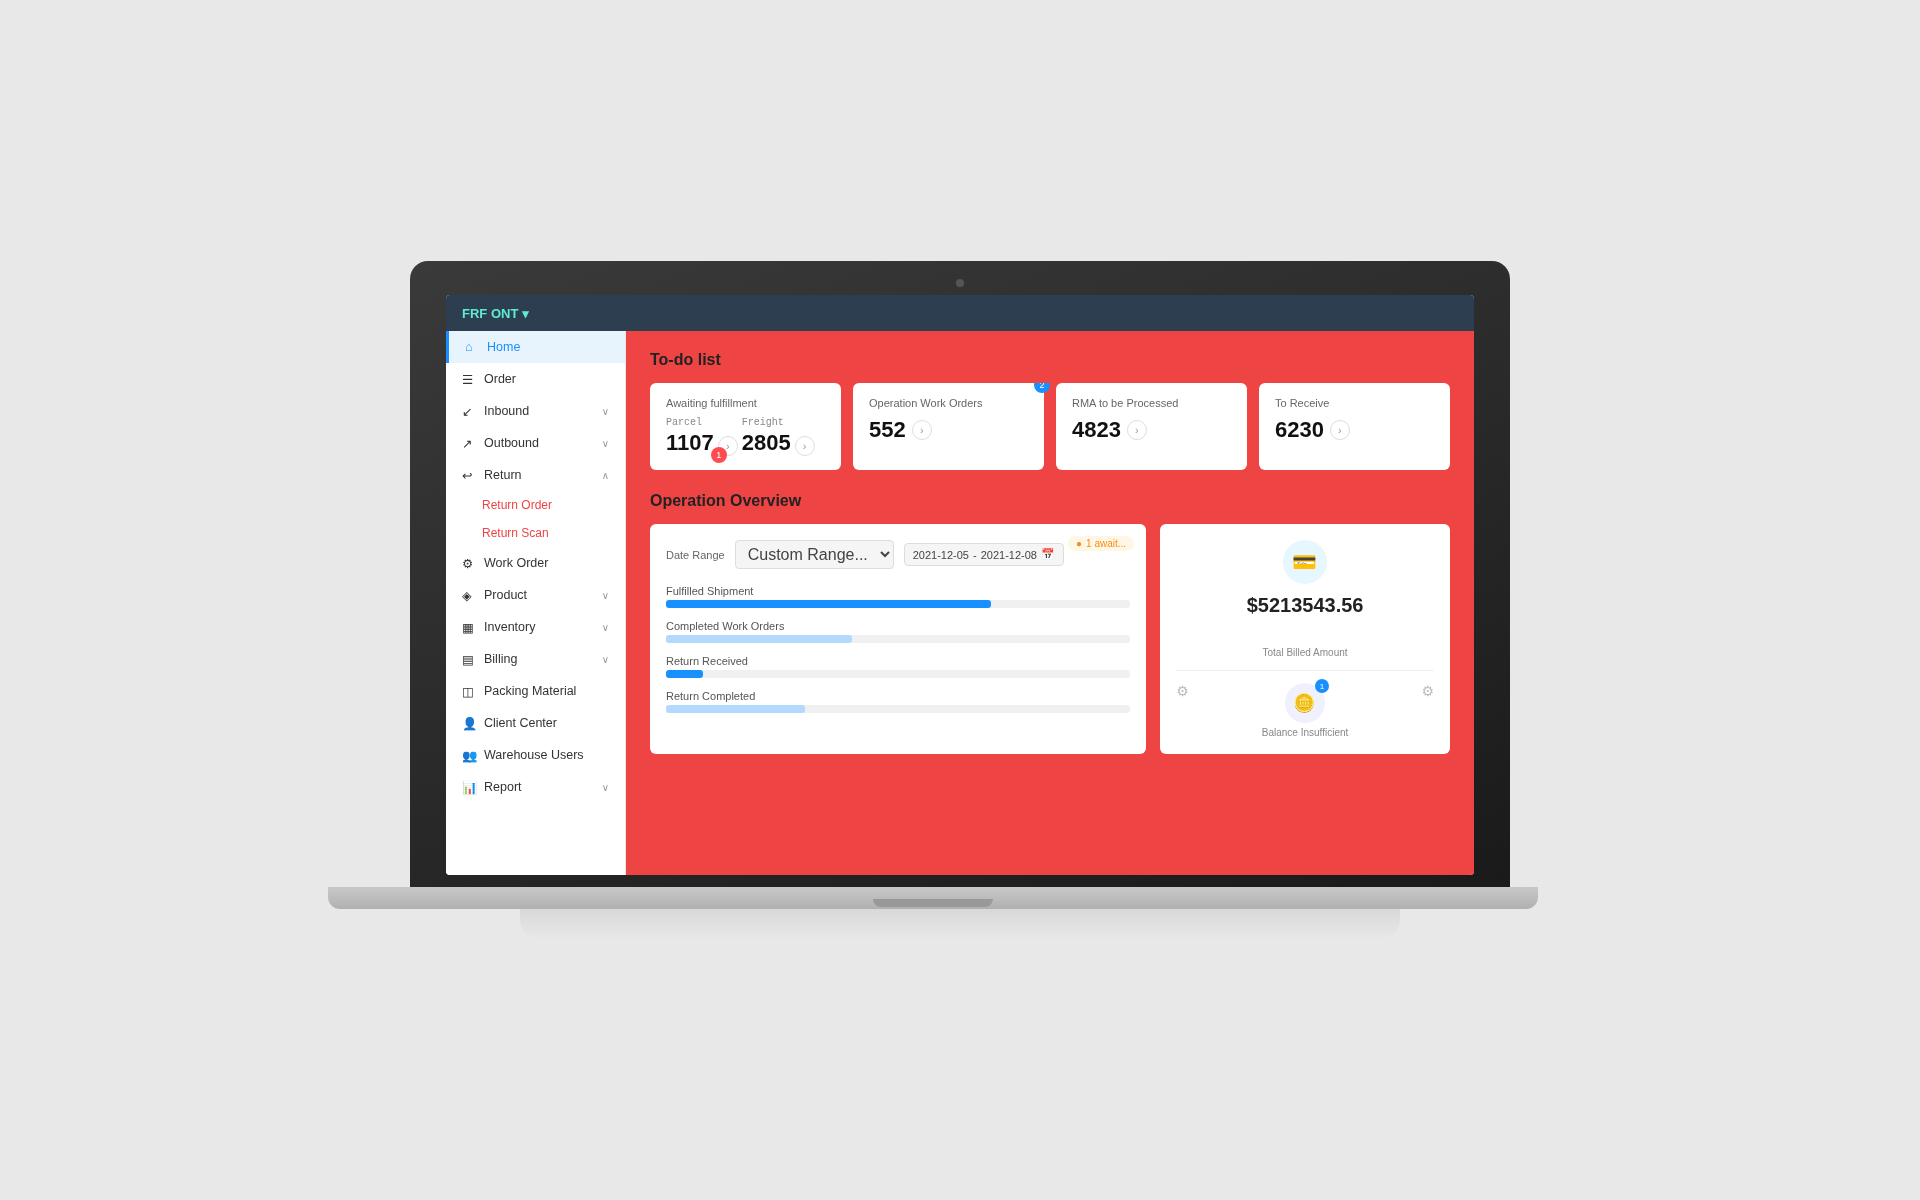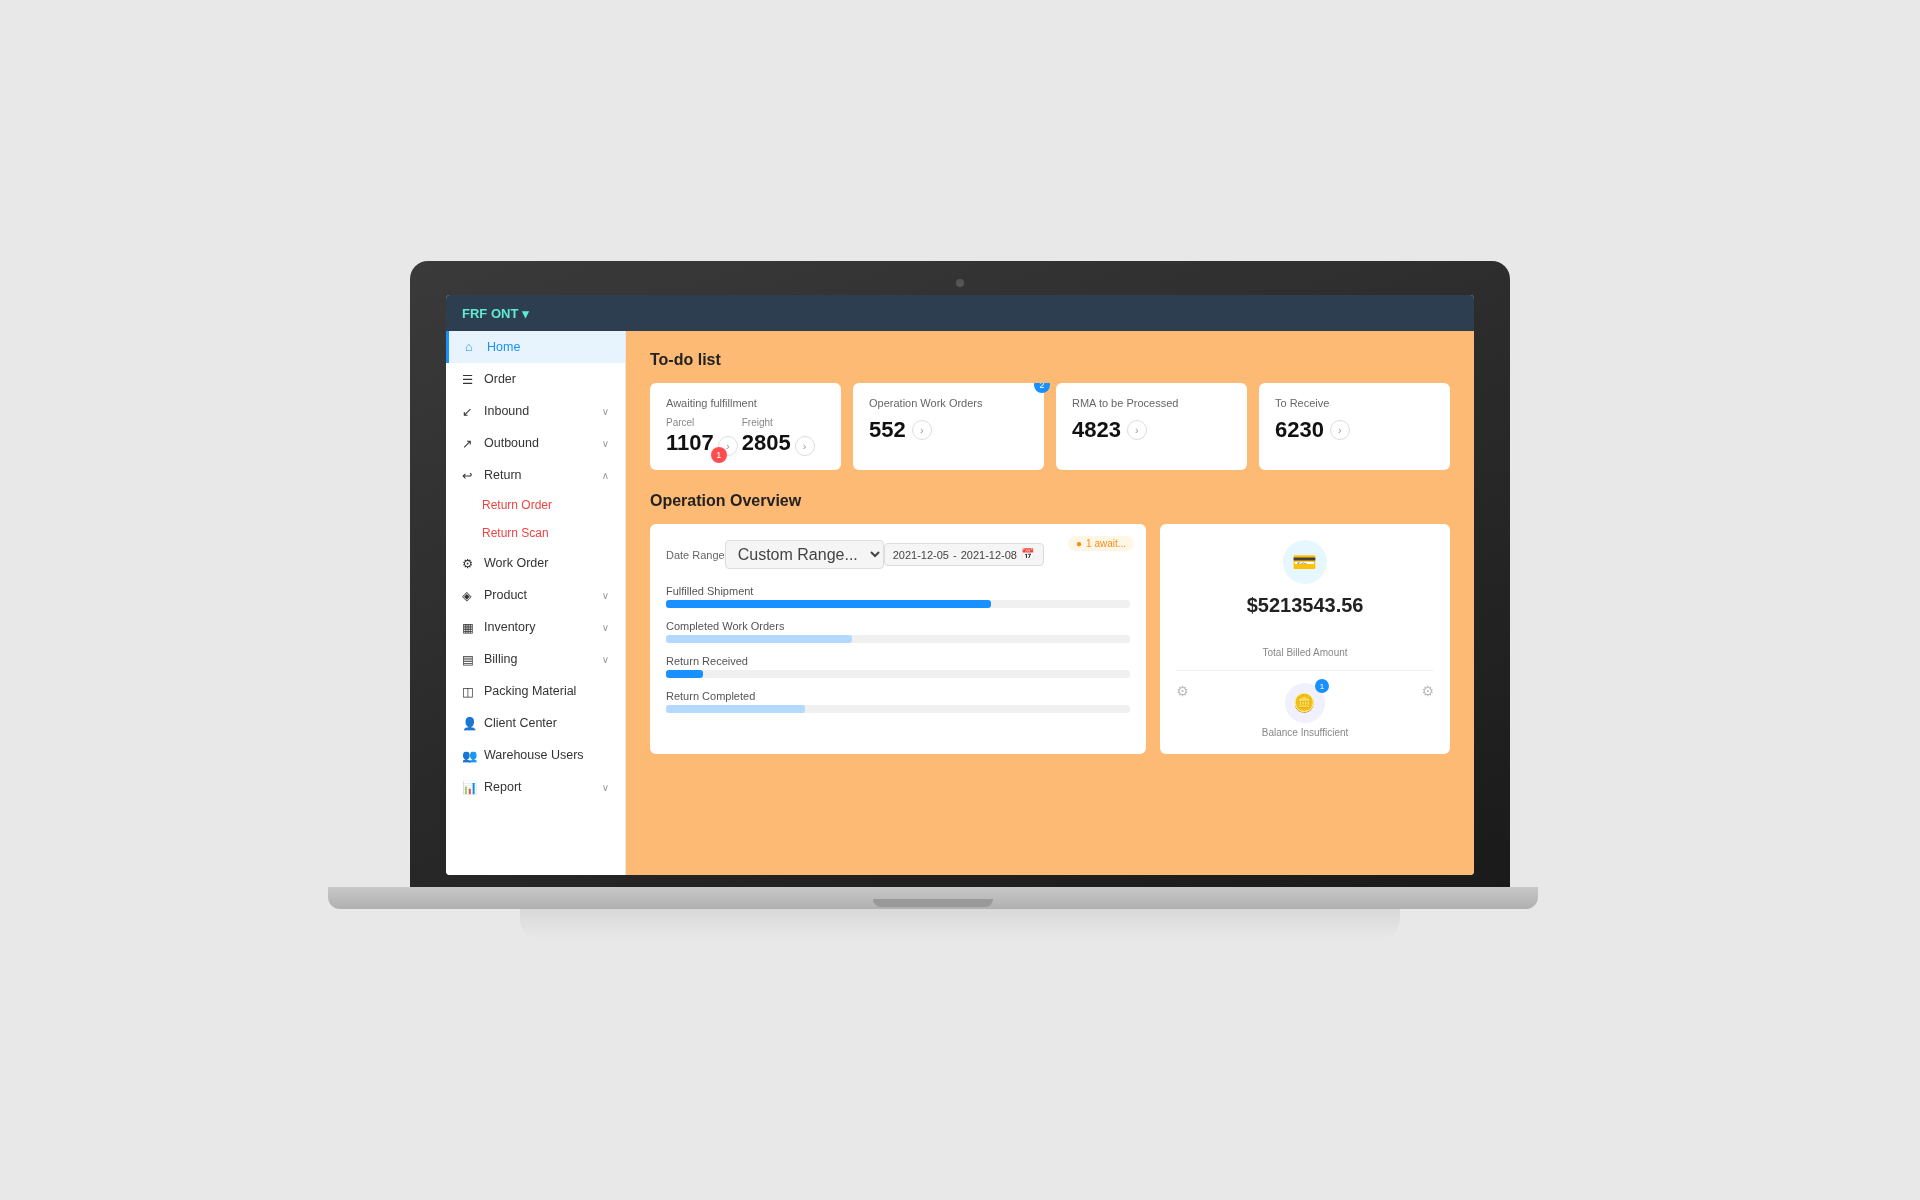--- a/index.html
+++ b/index.html
@@ -126,21 +126,21 @@
       font-size: 12px;
       color: #ef4444;
       cursor: pointer;
     }
 
     
     .main-content {
       flex: 1;
       padding: 20px 24px;
       overflow-y: auto;
-      background: #fdba74;
+      background: #ef4444;
     }
 
     
     .section-title {
       font-size: 16px;
       font-weight: 600;
       color: #222;
       margin-bottom: 14px;
     }
 
@@ -171,20 +171,21 @@
     }
     .todo-card-number {
       font-size: 22px;
       font-weight: 700;
       color: #111;
     }
     .todo-card-sub {
       font-size: 10px;
       color: #888;
       margin-bottom: 2px;
+      font-family: Liberation Mono, monospace;
     }
     .todo-card-arrow {
       width: 20px; height: 20px;
       border-radius: 50%;
       border: 1px solid #ddd;
       display: flex; align-items: center; justify-content: center;
       font-size: 11px;
       color: #999;
       flex-shrink: 0;
     }
@@ -235,21 +236,21 @@
       flex: 1;
       min-width: 0;
       display: flex;
       flex-direction: column;
       align-items: center;
     }
 
     .date-range-row {
       display: flex;
       align-items: center;
-      gap: 0;
+      gap: 10px;
       margin-bottom: 16px;
     }
     .date-range-label {
       font-size: 11px;
       color: #666;
       font-weight: 500;
     }
     .date-select {
       background: #f5f5f5;
       border: 1px solid #ddd;

